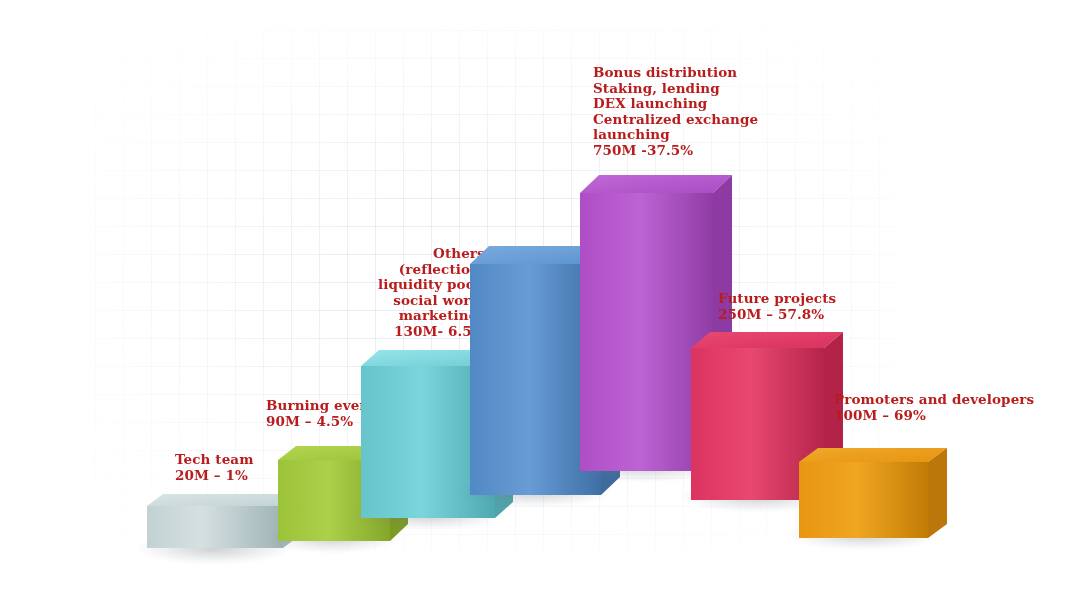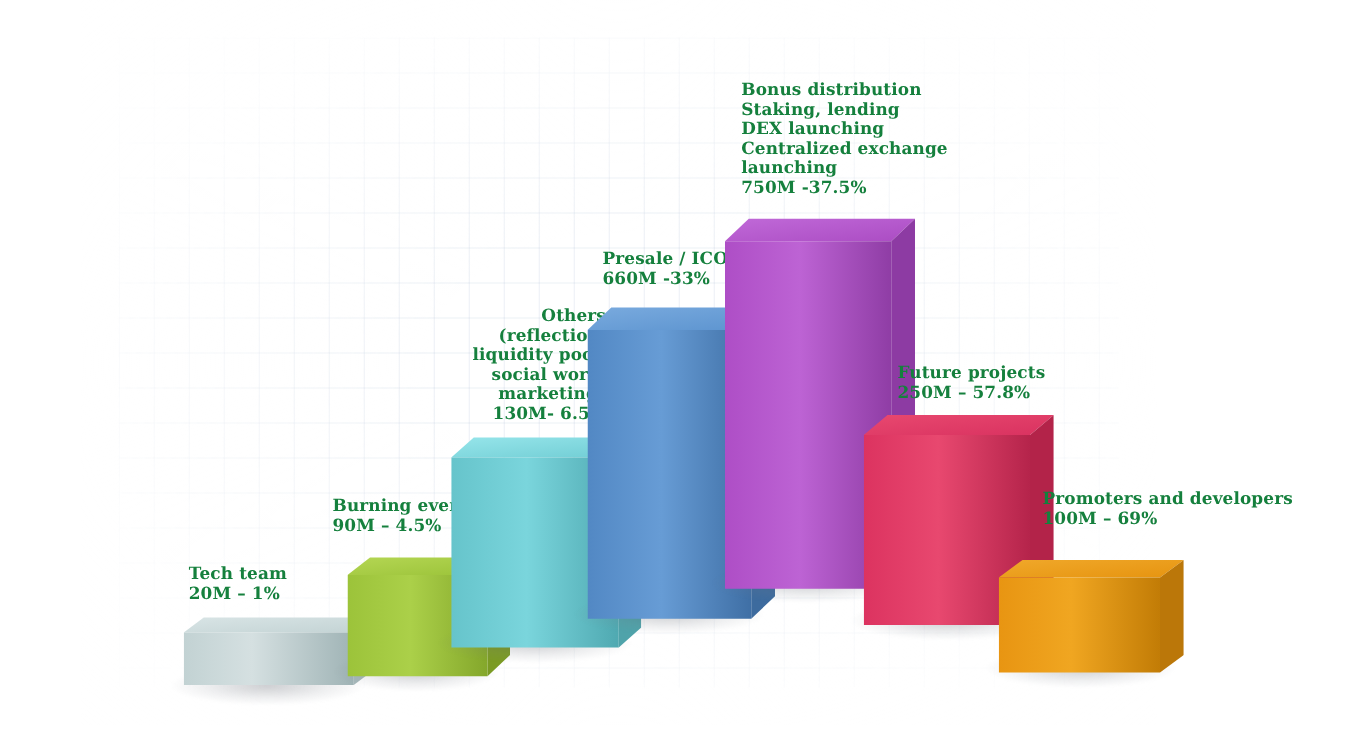--- a/index.html
+++ b/index.html
@@ -46,21 +46,21 @@
     left: -10px;
     bottom: -12px;
     width: calc(100% + 28px);
     height: 26px;
     background: radial-gradient(ellipse at 50% 40%, rgba(90,95,105,0.30) 0%, rgba(120,125,135,0.12) 45%, rgba(255,255,255,0) 72%);
     filter: blur(1px);
   }
 
   .label {
     position: absolute;
-    color: #15803d;
+    color: #b91c1c;
     font-weight: bold;
     font-size: 13.5px;
     line-height: 15.5px;
     letter-spacing: 0.1px;
     white-space: pre-line;
     font-family: "DejaVu Serif", "Liberation Serif", serif;
   }
 </style>
 </head>
 <body>
@@ -81,21 +81,21 @@
         <linearGradient id="g1t" x1="0" y1="0" x2="1" y2="1">
           <stop offset="0%" stop-color="#d8e4e5"></stop>
             <stop offset="100%" stop-color="#c3d3d4"></stop>
         </linearGradient>
       </defs>
       <polygon points="0,16 16,4 152,4 136,16" fill="url(#g1t)"></polygon>
       <polygon points="136,16 152,4 152,46 136,58" fill="#a6b8ba"></polygon>
       <rect x="0" y="16" width="136" height="42" fill="url(#g1f)"></rect>
     </svg>
   </div>
-  <div class="label" style="left:151px; top:452px;">Tech team
+  <div class="label" style="left:175px; top:452px;">Tech team
 20M – 1%</div>
 
   <div class="bar" style="left:278px; top:448px; width:102px; height:93px;">
     <div class="shadow"></div>
     <svg width="130" height="105" viewBox="0 0 130 105" style="position:absolute;left:0;top:-10px;">
       <defs>
         <linearGradient id="g2f" x1="0" y1="0" x2="1" y2="0">
           <stop offset="0%" stop-color="#9cc33a"></stop>
             <stop offset="45%" stop-color="#abd049"></stop>
             <stop offset="100%" stop-color="#84a72b"></stop>
@@ -151,22 +151,20 @@
         <linearGradient id="g4t" x1="0" y1="0" x2="1" y2="1">
           <stop offset="0%" stop-color="#79aade"></stop>
             <stop offset="100%" stop-color="#5b93cf"></stop>
         </linearGradient>
       </defs>
       <polygon points="0,30 19,12 150,12 131,30" fill="url(#g4t)"></polygon>
       <polygon points="131,30 150,12 150,243 131,261" fill="#3d6b9e"></polygon>
       <rect x="0" y="30" width="131" height="231" fill="url(#g4f)"></rect>
     </svg>
   </div>
-  <div class="label" style="left:482px; top:200px;">Presale / ICO
-660M -33%</div>
 
   <div class="bar" style="left:580px; top:175px; width:125px; height:295px;">
     <div class="shadow"></div>
     <svg width="152" height="315" viewBox="0 0 152 315" style="position:absolute;left:0;top:-14px;">
       <defs>
         <linearGradient id="g5f" x1="0" y1="0" x2="1" y2="0">
           <stop offset="0%" stop-color="#ae4ec6"></stop>
             <stop offset="45%" stop-color="#bd63d4"></stop>
             <stop offset="100%" stop-color="#8f3da5"></stop>
         </linearGradient>

